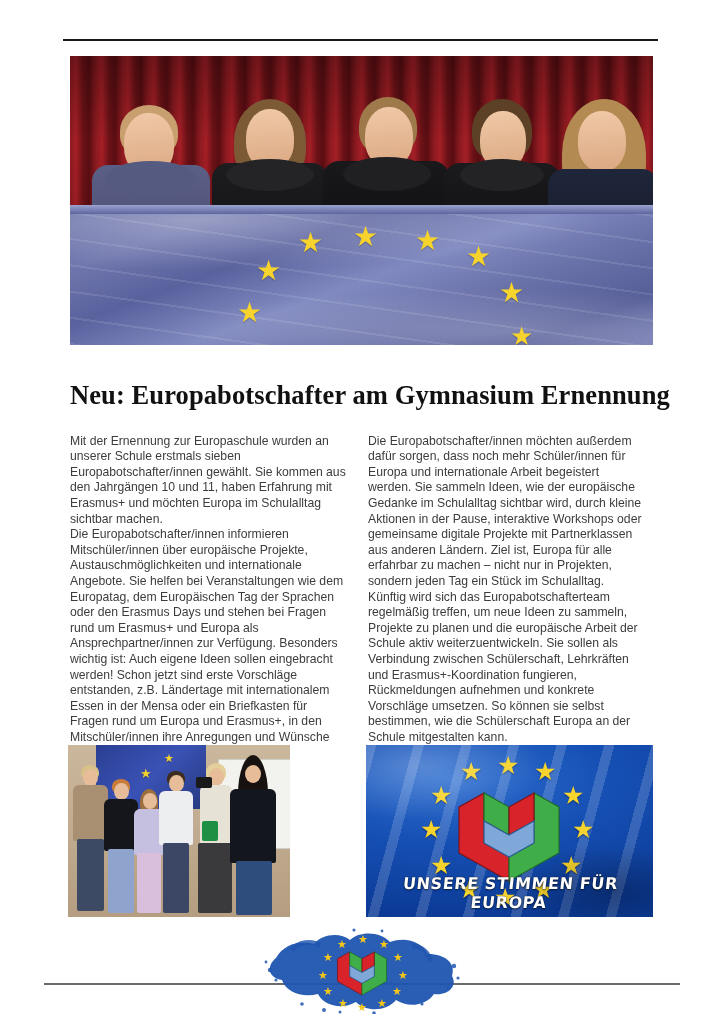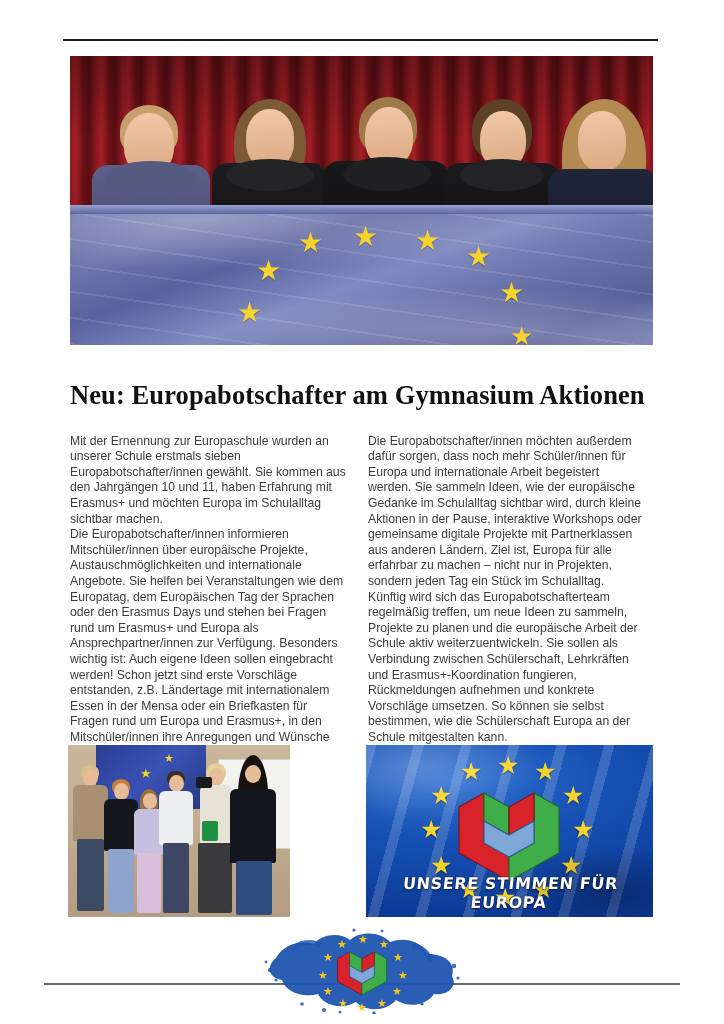--- a/index.html
+++ b/index.html
@@ -221,21 +221,21 @@
       <span class="star" style="left:440px;top:118px;font-size:26px;">★</span>
 
       <span class="star" style="left:228px;top:24px;font-size:28px;">★</span>
       <span class="star" style="left:186px;top:52px;font-size:28px;">★</span>
       <span class="star" style="left:167px;top:94px;font-size:28px;">★</span>
       <span class="star" style="left:182px;top:136px;font-size:26px;">★</span>
 
     </div>
   </div>
 
-  <h1 class="headline">Neu: Europabotschafter am Gymnasium Aktionen</h1>
+  <h1 class="headline">Neu: Europabotschafter am Gymnasium Ernennung</h1>
 
   <div class="cols">
     <div class="col col-left">
       <p>Mit der Ernennung zur Europaschule wurden an unserer Schule erstmals sieben Europabotschafter/innen gewählt. Sie kommen aus den Jahrgängen 10 und 11, haben Erfahrung mit Erasmus+ und möchten Europa im Schulalltag sichtbar machen.
 Die Europabotschafter/innen informieren Mitschüler/innen über europäische Projekte, Austauschmöglichkeiten und internationale Angebote. Sie helfen bei Veranstaltungen wie dem Europatag, dem Europäischen Tag der Sprachen oder den Erasmus Days und stehen bei Fragen rund um Erasmus+ und Europa als Ansprechpartner/innen zur Verfügung. Besonders wichtig ist: Auch eigene Ideen sollen eingebracht werden! Schon jetzt sind erste Vorschläge entstanden, z.B. Ländertage mit internationalem Essen in der Mensa oder ein Briefkasten für Fragen rund um Europa und Erasmus+, in den Mitschüler/innen ihre Anregungen und Wünsche einwerfen können.</p>
     </div>
     <div class="col col-right">
       <p>Die Europabotschafter/innen möchten außerdem dafür sorgen, dass noch mehr Schüler/innen  für Europa und internationale Arbeit begeistert werden. Sie sammeln Ideen, wie der europäische Gedanke im Schulalltag sichtbar wird, durch kleine Aktionen in der Pause, interaktive Workshops oder gemeinsame digitale Projekte mit Partnerklassen aus anderen Ländern. Ziel ist, Europa für alle erfahrbar zu machen – nicht nur in Projekten, sondern jeden Tag ein Stück im Schulalltag. Künftig wird sich das Europabotschafterteam regelmäßig treffen, um neue Ideen zu sammeln, Projekte zu planen und die europäische Arbeit der Schule aktiv weiterzuentwickeln. Sie sollen als Verbindung zwischen Schülerschaft, Lehrkräften und Erasmus+-Koordination fungieren, Rückmeldungen aufnehmen und konkrete Vorschläge umsetzen. So können sie selbst bestimmen, wie die Schülerschaft Europa an der Schule mitgestalten kann.</p>
     </div>
   </div>

